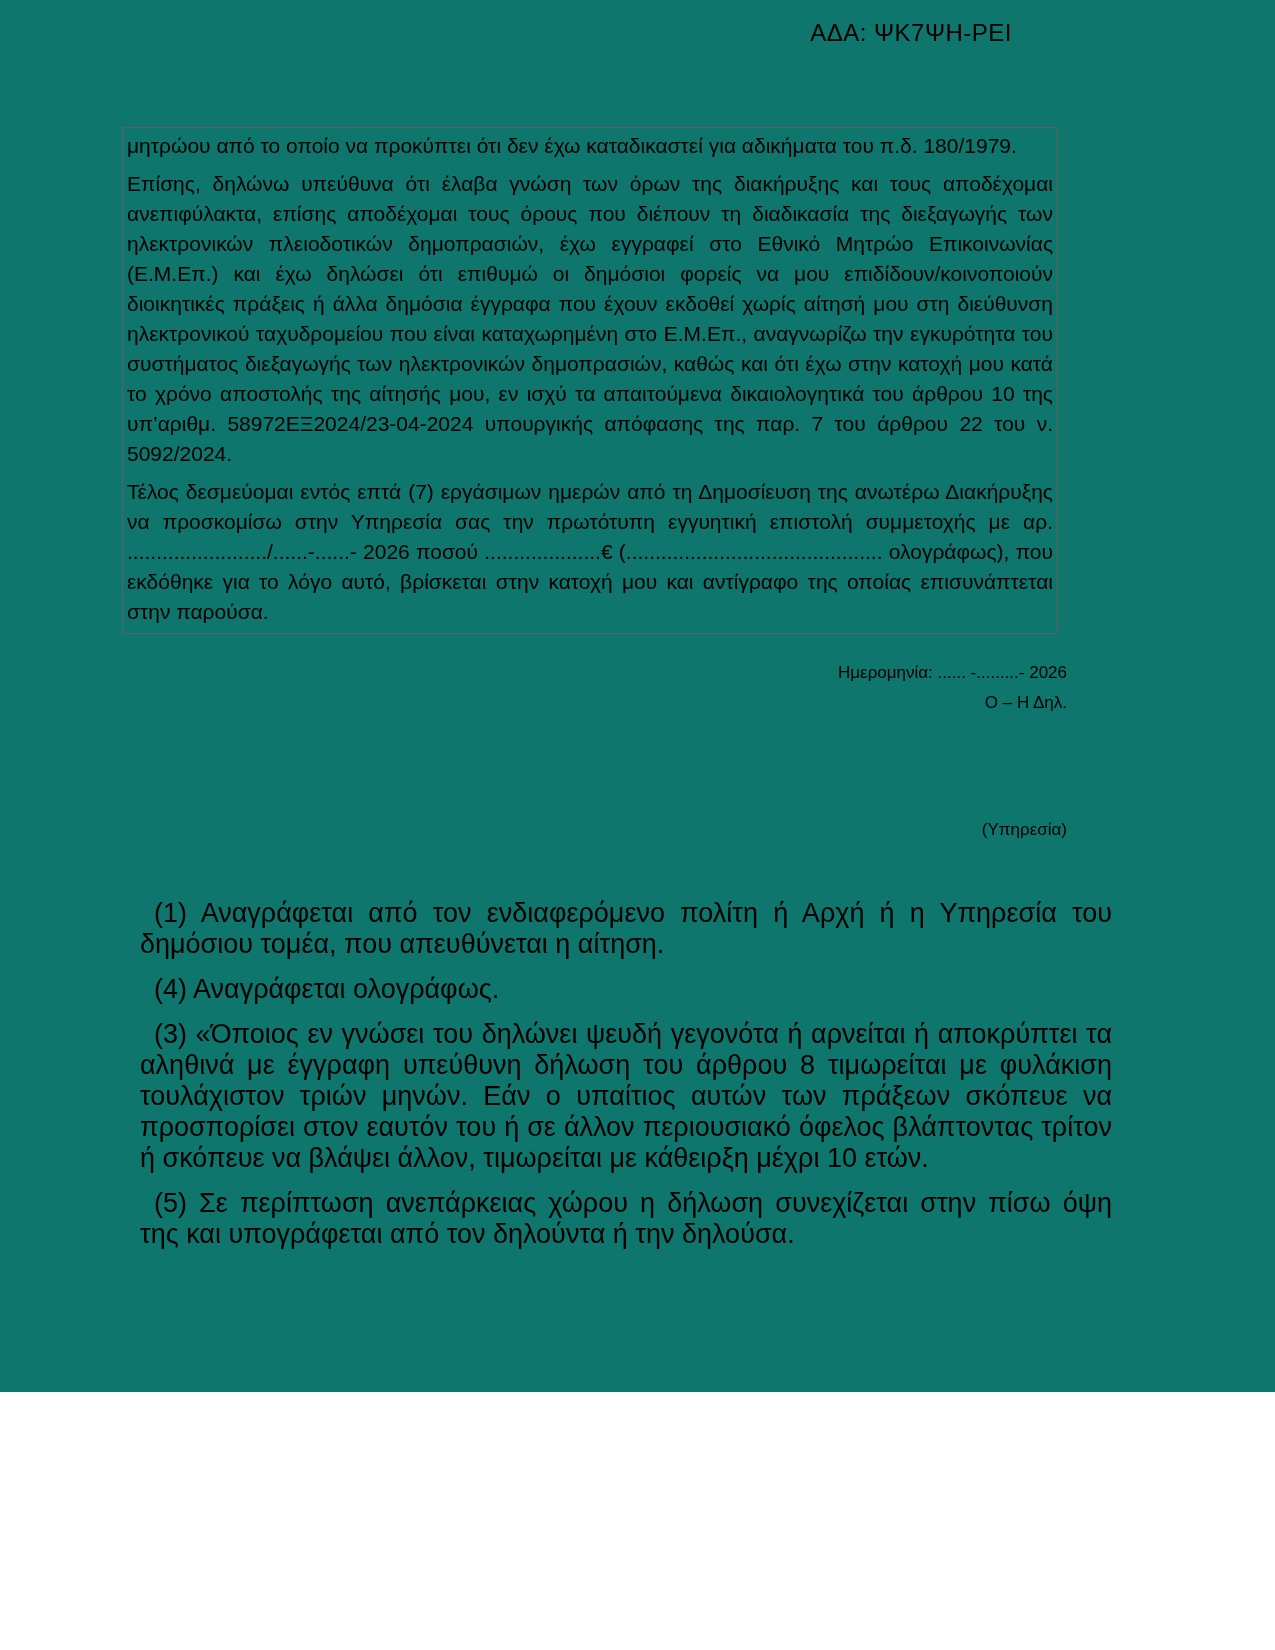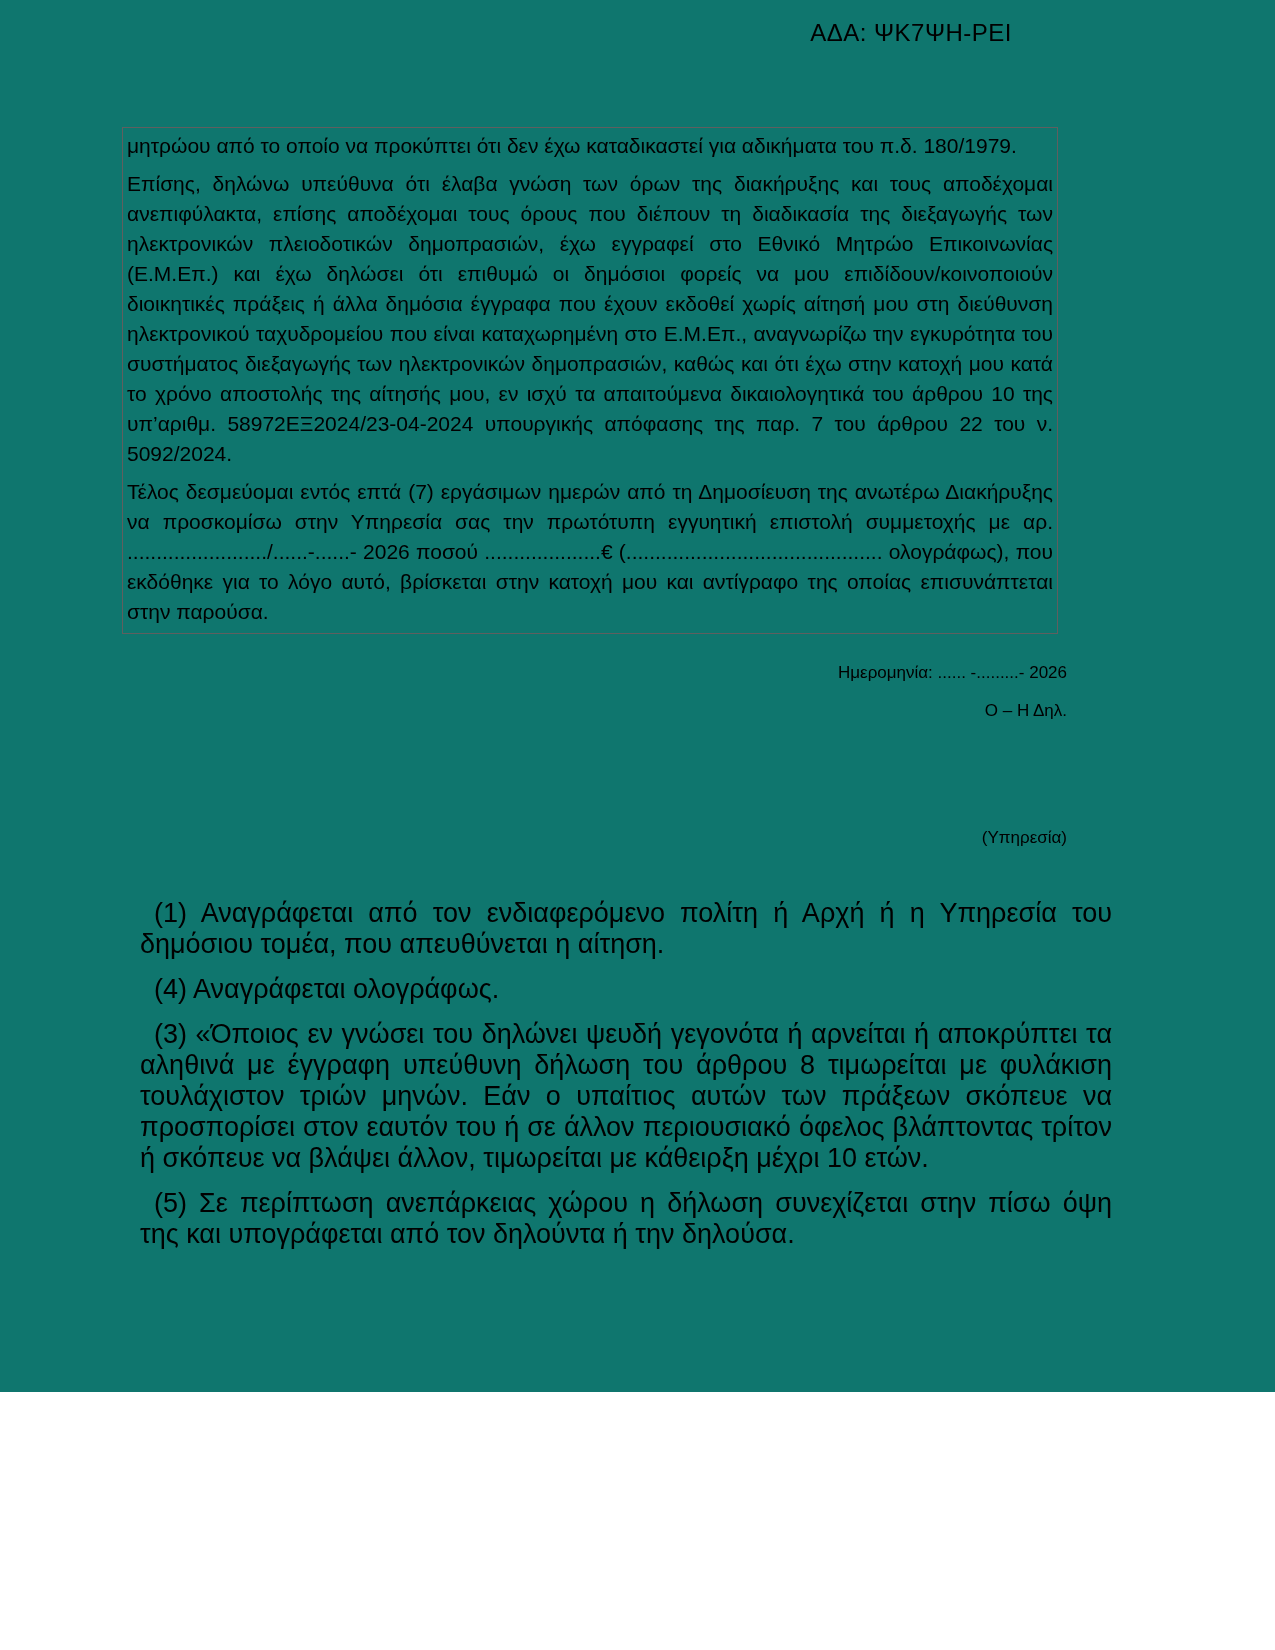--- a/index.html
+++ b/index.html
@@ -39,21 +39,21 @@
   .box-paragraph + .box-paragraph { margin-top: 8px; }
   .signature-area {
     position: absolute;
     top: 658px;
     left: 0;
     width: 1067px;
     text-align: right;
     font-size: 17px;
     line-height: 30px;
   }
-  .declarant-line { margin-top: 8px; }
+  .declarant-line { margin-top: 0; }
   .signature-label { margin-top: 97px; }
   .footnotes {
     position: absolute;
     top: 898px;
     left: 140px;
     width: 972px;
     font-size: 27px;
     line-height: 31px;
     text-align: justify;
   }

